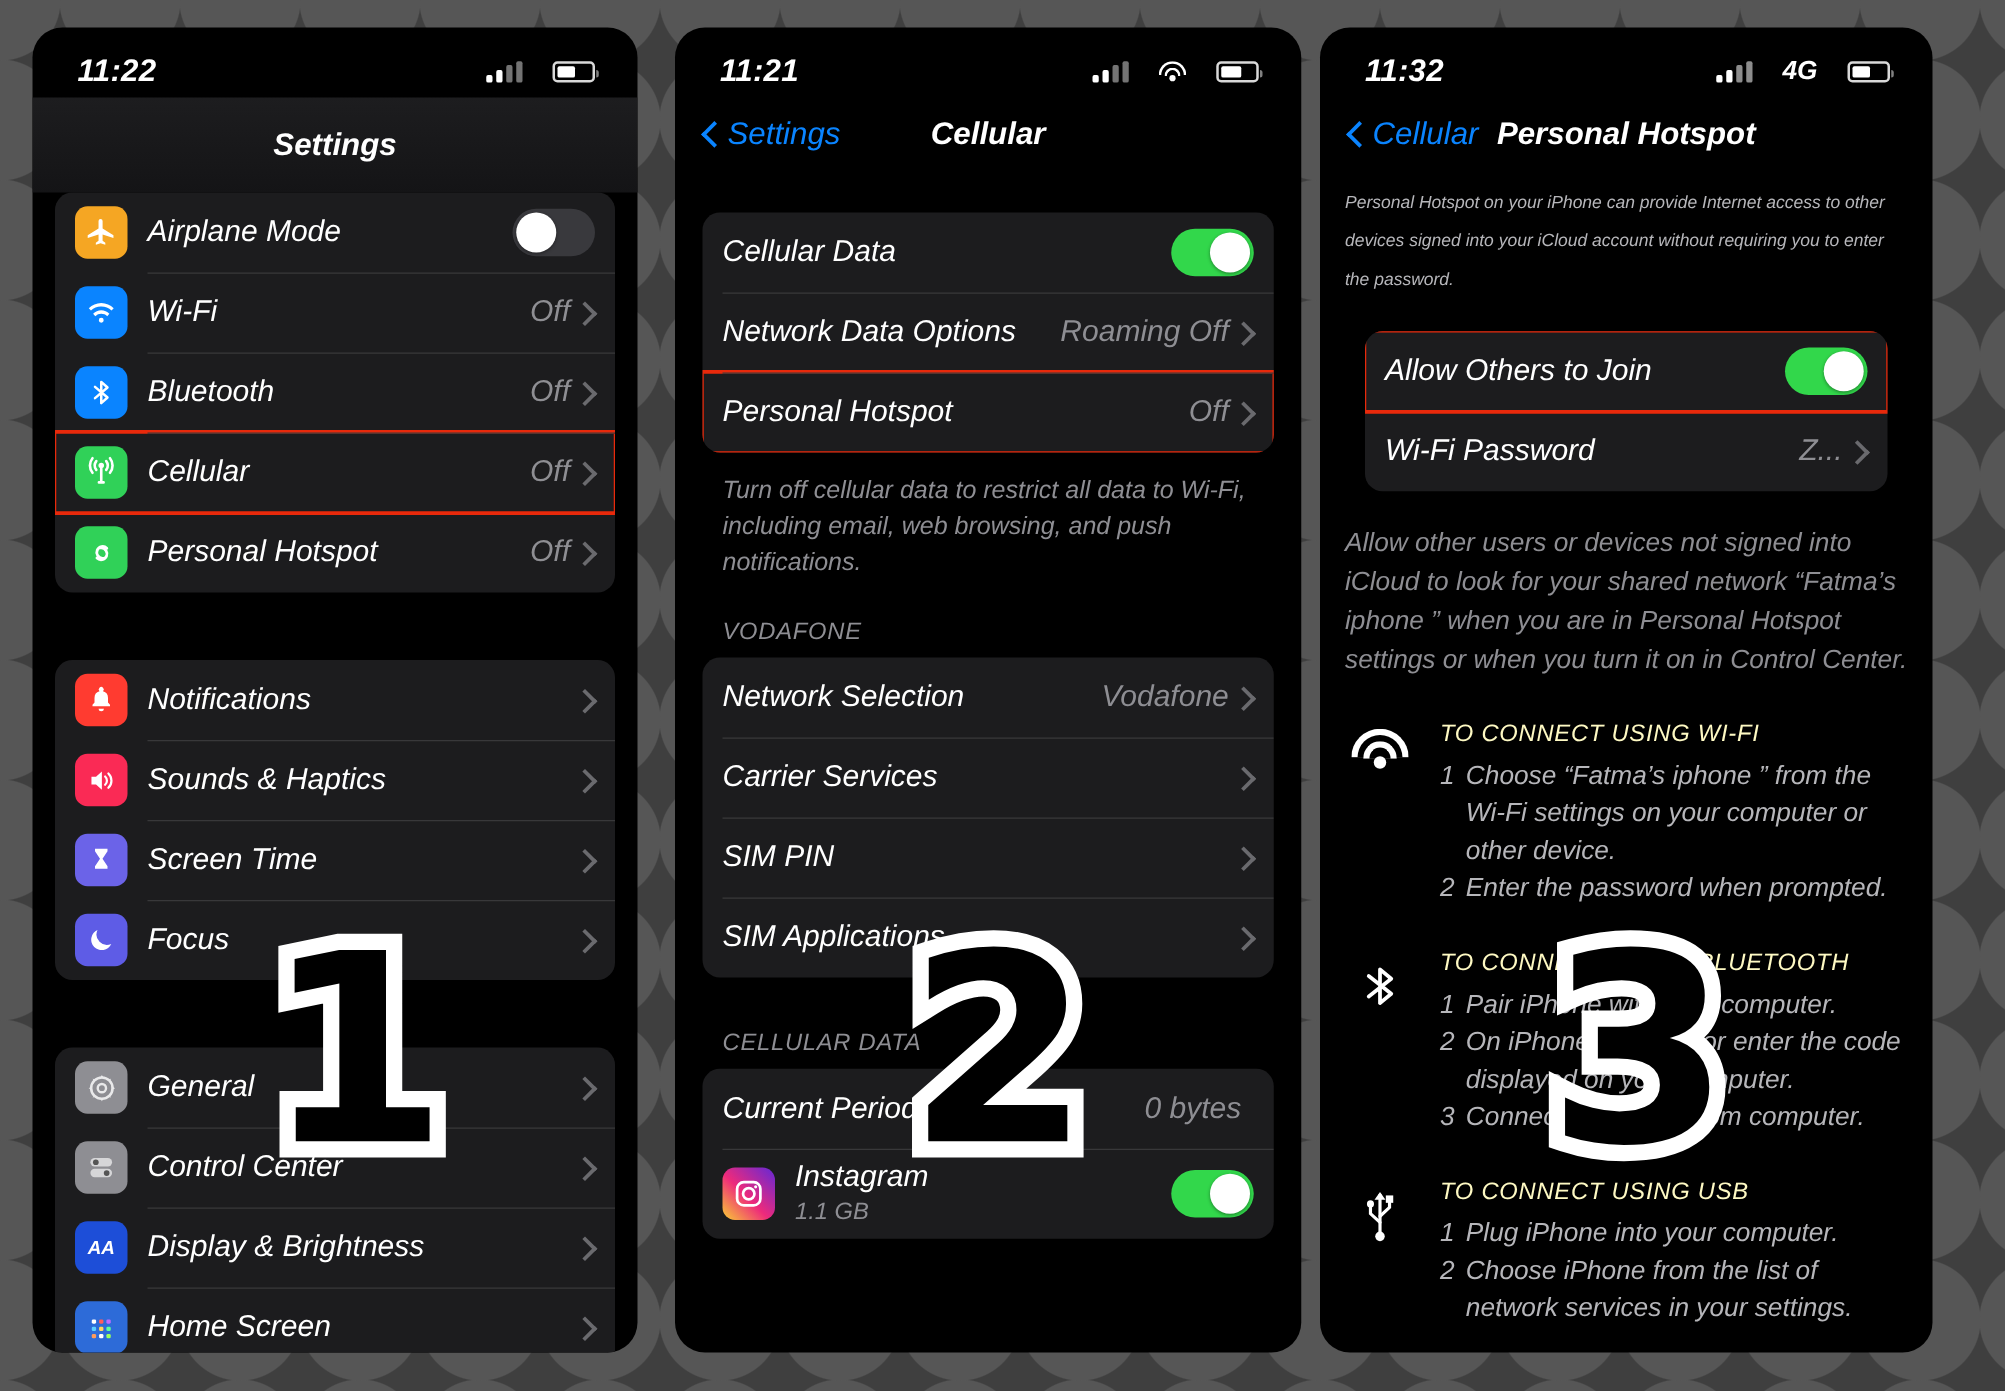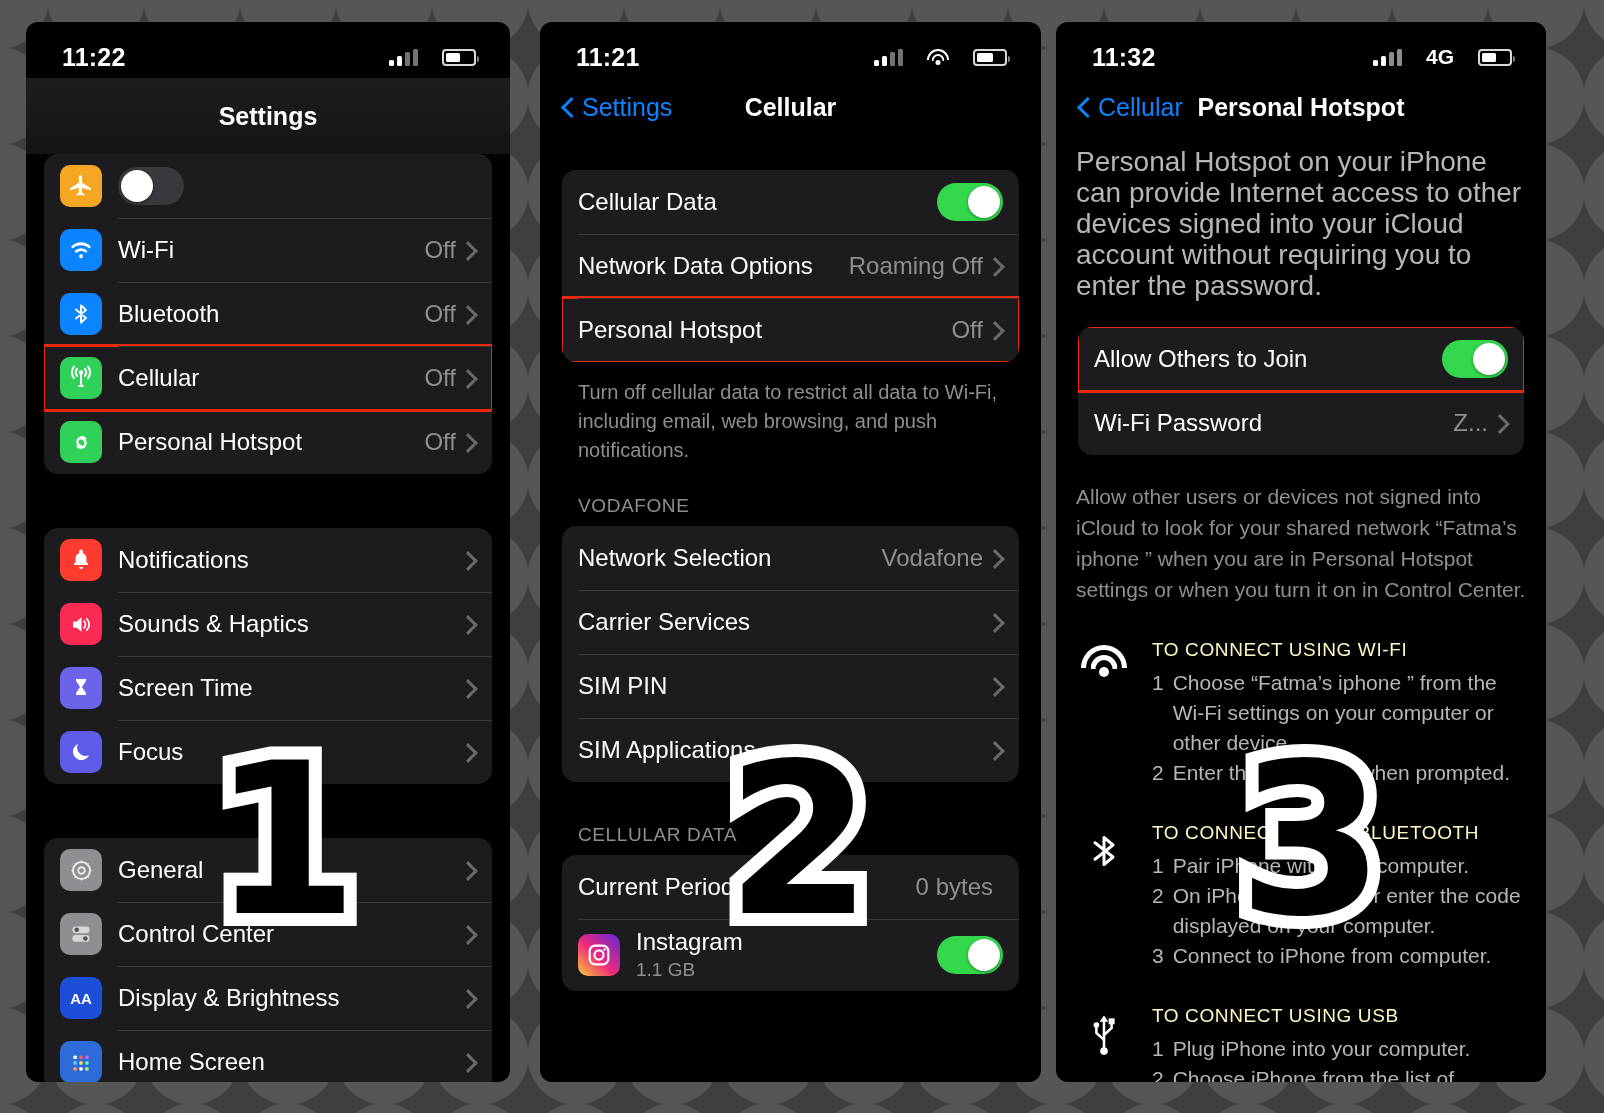--- a/index.html
+++ b/index.html
@@ -17,23 +17,24 @@
       radial-gradient(circle at 96px 0, #565656 48px, transparent 49px),
       radial-gradient(circle at 0 96px, #565656 48px, transparent 49px),
       radial-gradient(circle at 96px 96px, #565656 48px, transparent 49px);
     background-size: 96px 96px;
   }
   #stage { position: absolute; inset: 0; }
 
   .phone {
     position: absolute;
     background: #000;
-    border-radius: 12px;
+    border-radius: 24px;
     overflow: hidden;
     color: #fff;
+    font-style: italic;
   }
   #phone1 { left: 26px;   top: 22px; width: 484px;  height: 1060px; }
   #phone2 { left: 540px;  top: 22px; width: 501px;  height: 1060px; }
   #phone3 { left: 1056px; top: 22px; width: 490px;  height: 1060px; }
 
   
   .statusbar {
     height: 56px;
     display: flex; align-items: center;
     justify-content: space-between;
@@ -109,21 +110,21 @@
 
   .footnote { font-size: 20px; line-height: 29px; color: #8e8e93;
     padding: 12px 16px 0 16px; }
   .grouphdr { font-size: 19px; color: #8e8e93; letter-spacing: .6px;
     padding: 30px 16px 9px 16px; text-transform: uppercase; }
 
   
   .hl { outline: 3px solid #e8290b; outline-offset: -1px; z-index: 5; }
 
   
-  .para { font-size: 28px; line-height: 31px; color: #b6b6ba; padding: 10px 20px 26px 20px; }
+  .para { font-size: 14px; line-height: 31px; color: #b6b6ba; padding: 10px 20px 26px 20px; }
   .para2 { font-size: 21px; line-height: 31px; color: #8e8e93; padding: 22px 20px 0 20px; }
   .instr { display: flex; gap: 22px; padding: 34px 20px 0 22px; }
   .instr-icon { width: 52px; flex: 0 0 auto; display:flex; justify-content:center;
     padding-top: 6px; }
   .instr-body { flex: 1; }
   .instr-title { font-size: 19px; color: #fef9c3; letter-spacing: .6px; margin-bottom: 7px; }
   .step { font-size: 21px; line-height: 30px; color: #b6b6ba; display: flex; gap: 9px; }
   .step b { font-weight: normal; flex: 0 0 auto; }
 
   .wifi-big { width: 46px; height: 32px; position: relative; }
@@ -179,20 +180,21 @@
     </div>
     <div class="screen">
 
       <div class="group">
         <div class="row has-icon">
           <span class="appicon" style="background:#f5a623">
             <svg width="26" height="26" viewBox="0 0 24 24" fill="#fff">
                 <path d="M21 16v-2l-8-5V3.5a1.5 1.5 0 0 0-3 0V9l-8 5v2l8-2.5V18l-2 1.5V21l3.5-1 3.5 1v-1.5L13 18v-4.5L21 16z"></path>
               </svg>
           </span>
+          <span class="row-label">Airplane Mode</span>
           <span class="toggle">
               <i></i>
             </span>
         </div>
 
         <div class="row has-icon">
           <span class="appicon" style="background:#0a84ff">
             <svg width="26" height="26" viewBox="0 0 24 24" fill="#fff">
                 <path d="M12 19.5a1.8 1.8 0 1 0 0-3.6 1.8 1.8 0 0 0 0 3.6zM12 13c1.7 0 3.2.6 4.4 1.7l1.6-1.7A9 9 0 0 0 12 10.4a9 9 0 0 0-6 2.6l1.6 1.7A6.4 6.4 0 0 1 12 13zm0-5.4c2.9 0 5.6 1.1 7.6 3l1.6-1.7A13 13 0 0 0 12 4.9 13 13 0 0 0 2.8 8.9l1.6 1.7A10.6 10.6 0 0 1 12 7.6z"></path>
               </svg>
@@ -451,21 +453,21 @@
     <div class="navbar">
       <div class="back">
         <span class="chev-l"></span>
         <span>Cellular</span>
       </div>
       <div class="nav-title-center">Personal Hotspot</div>
     </div>
 
     <div class="para">Personal Hotspot on your iPhone can provide Internet access to other devices signed into your iCloud account without requiring you to enter the password.</div>
 
-    <div class="screen" style="padding:0 22px">
+    <div class="screen" style="padding:0 36px">
       <div class="group">
         <div class="row hl">
           <span class="row-label">Allow Others to Join</span>
           <span class="toggle on">
               <i></i>
             </span>
         </div>
         <div class="row">
           <span class="row-label">Wi-Fi Password</span>
           <span class="row-value">Z...</span>

